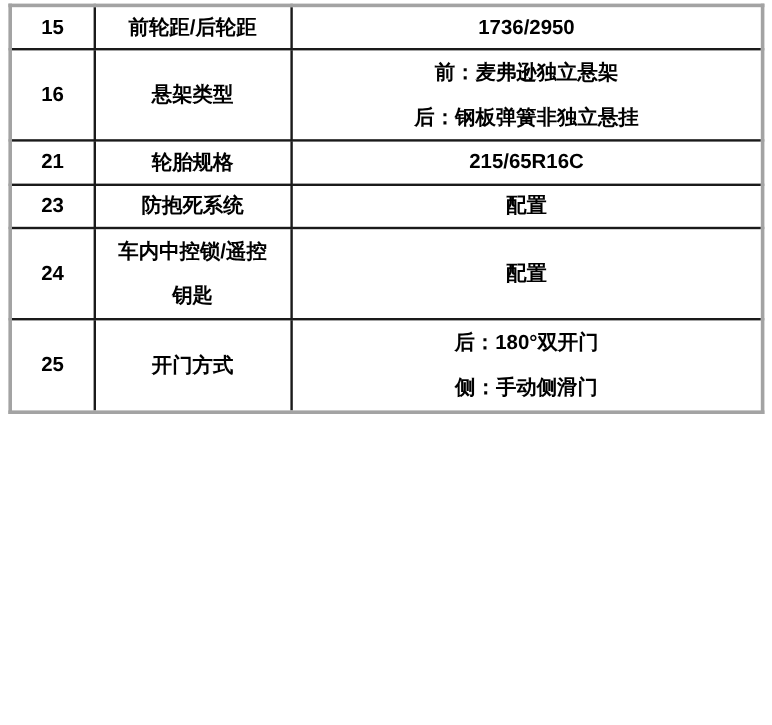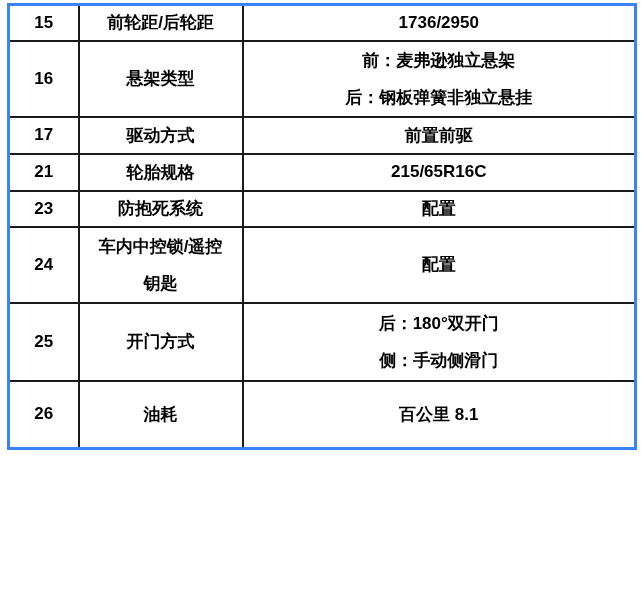--- a/index.html
+++ b/index.html
@@ -12,21 +12,21 @@
   }
   .spec-table {
     border-collapse: collapse;
     table-layout: fixed;
     margin: 3px 0 0 7px;
     width: 629px;
     font-family: "Liberation Sans", "DejaVu Sans", sans-serif;
     font-weight: bold;
     font-size: 17px;
     color: #000000;
-    border: 3px solid #3b82f6;
+    border: 3px solid #a3a3a3;
     padding-left: 16px;
   }
   .spec-table td {
     border: 2px solid #1a1a1a;
     text-align: center;
     vertical-align: middle;
     padding: 0;
     overflow: hidden;
   }
   .col-no    { width: 70px;  }
@@ -58,25 +58,20 @@
       <td>1736/2950</td>
     </tr>
     <tr class="r16">
       <td>16</td>
       <td>悬架类型</td>
       <td>
         <div class="line">前：麦弗逊独立悬架</div>
         <div class="line">后：钢板弹簧非独立悬挂</div>
       </td>
     </tr>
-    <tr class="r17">
-      <td>17</td>
-      <td>驱动方式</td>
-      <td>前置前驱</td>
-    </tr>
     <tr class="r21">
       <td>21</td>
       <td>轮胎规格</td>
       <td>215/65R16C</td>
     </tr>
     <tr class="r23">
       <td>23</td>
       <td>防抱死系统</td>
       <td>配置</td>
     </tr>
@@ -89,19 +84,14 @@
       <td>配置</td>
     </tr>
     <tr class="r25">
       <td>25</td>
       <td>开门方式</td>
       <td>
         <div class="line">后：180°双开门</div>
         <div class="line">侧：手动侧滑门</div>
       </td>
     </tr>
-    <tr class="r26">
-      <td>26</td>
-      <td>油耗</td>
-      <td>百公里 8.1</td>
-    </tr>
   </tbody>
 </table>
 
 </body></html>

